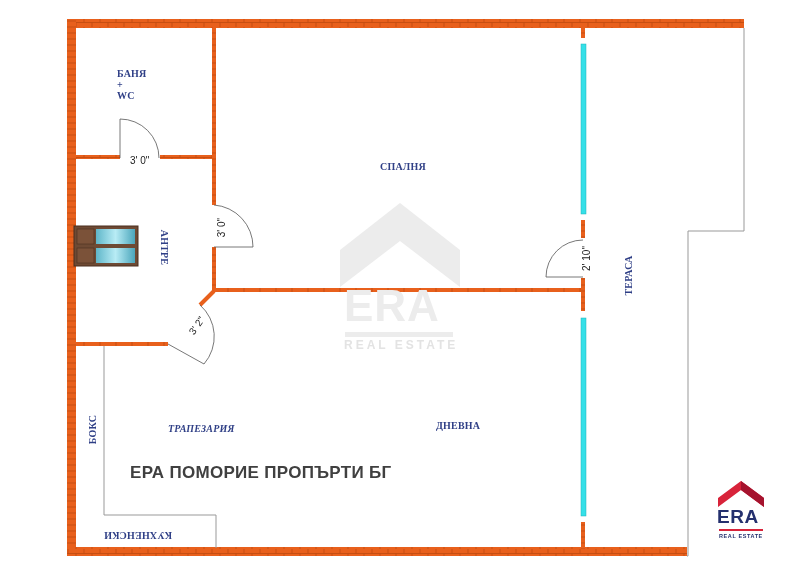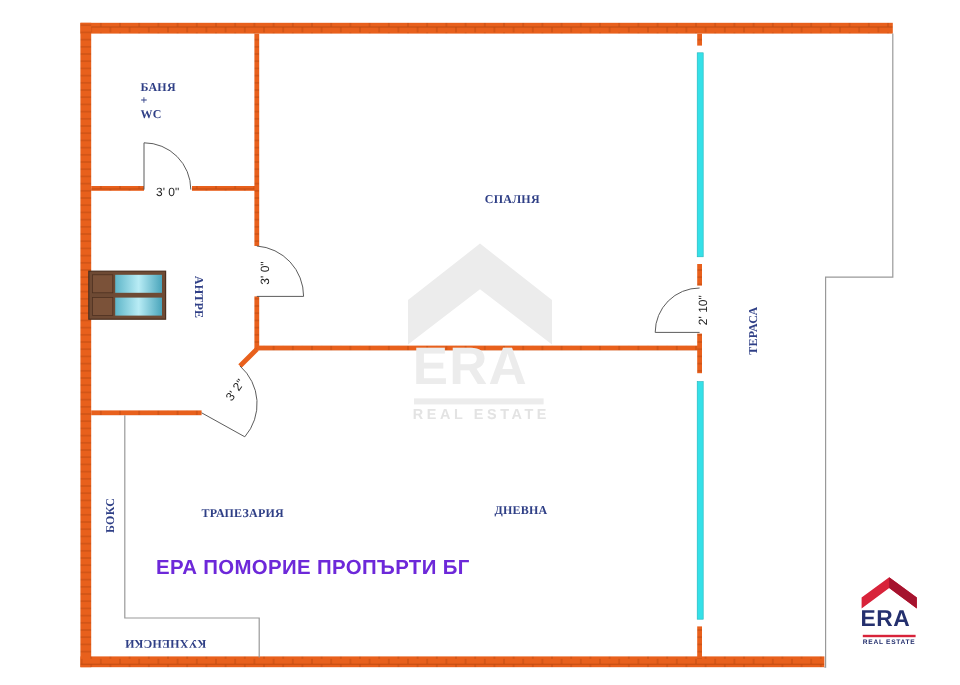--- a/index.html
+++ b/index.html
@@ -3,21 +3,21 @@
 <meta charset="utf-8">
 <style>
   html,body{margin:0;padding:0;background:#fff;}
   body{width:800px;height:571px;position:relative;overflow:hidden;font-family:"Liberation Sans",sans-serif;}
   #plan{position:absolute;left:0;top:0;}
   .room-label{position:absolute;font-family:"Liberation Serif","DejaVu Serif",serif;font-weight:bold;color:#2f3f86;font-size:10px;letter-spacing:0.2px;white-space:nowrap;}
   .dim{position:absolute;font-family:"Liberation Sans",sans-serif;font-size:10px;color:#222;white-space:nowrap;}
   .rot90{transform:rotate(90deg);transform-origin:center;}
   .rotm90{transform:rotate(-90deg);transform-origin:center;}
   .rot180{transform:rotate(180deg);transform-origin:center;}
-  .watermark{position:absolute;left:130px;top:463px;font-size:17px;font-weight:bold;color:#6d28d9;letter-spacing:0.3px;white-space:nowrap;}
+  .watermark{position:absolute;left:130px;top:463px;font-size:17px;font-weight:bold;color:#404040;letter-spacing:0.3px;white-space:nowrap;}
   .wm-text{position:absolute;left:344px;top:338px;font-size:12px;letter-spacing:3px;color:#e3e3e3;font-weight:bold;}
   .wm-era{position:absolute;left:344px;top:281px;font-size:44px;font-weight:bold;color:#ececec;letter-spacing:1px;}
   .logo-era{position:absolute;left:717px;top:506px;font-size:19px;font-weight:bold;color:#24306e;letter-spacing:0.5px;}
   .logo-sub{position:absolute;left:719px;top:533px;font-size:5.5px;font-weight:bold;color:#24306e;letter-spacing:0.6px;}
 </style>
 </head>
 <body>
 
 <svg id="plan" width="800" height="571" viewBox="0 0 800 571" xmlns="http://www.w3.org/2000/svg">
   <defs>
@@ -103,25 +103,25 @@
 </svg>
 
 <div class="wm-era">ERA</div>
 <div class="wm-text">REAL ESTATE</div>
 
 <div class="room-label" style="left:117px;top:68px;text-align:left;width:36px;">
   <div>БАНЯ</div>
   <div>+</div>
   <div>WC</div>
 </div>
-<div class="room-label" style="left:404px;top:161px;">СПАЛНЯ</div>
+<div class="room-label" style="left:380px;top:161px;">СПАЛНЯ</div>
 <div class="room-label rot90" style="left:147px;top:242px;">АНТРЕ</div>
 <div class="room-label rotm90" style="left:608px;top:270px;">ТЕРАСА</div>
-<div class="room-label" style="left:168px;top:423px;">ТРАПЕЗАРИЯ</div>
-<div class="room-label" style="left:412px;top:420px;">ДНЕВНА</div>
+<div class="room-label" style="left:168px;top:423px;font-style:italic;">ТРАПЕЗАРИЯ</div>
+<div class="room-label" style="left:436px;top:420px;">ДНЕВНА</div>
 <div class="room-label rotm90" style="left:78px;top:424px;">БОКС</div>
 <div class="room-label rot180" style="left:104px;top:530px;">КУХНЕНСКИ</div>
 
 <div class="dim" style="left:130px;top:155px;">3' 0"</div>
 <div class="dim rotm90" style="left:212px;top:222px;">3' 0"</div>
 <div class="dim" style="left:187px;top:320px;transform:rotate(-55deg);">3' 2"</div>
 <div class="dim rotm90" style="left:574px;top:253px;">2' 10"</div>
 
 <div class="watermark">ЕРА ПОМОРИЕ ПРОПЪРТИ БГ</div>
 

